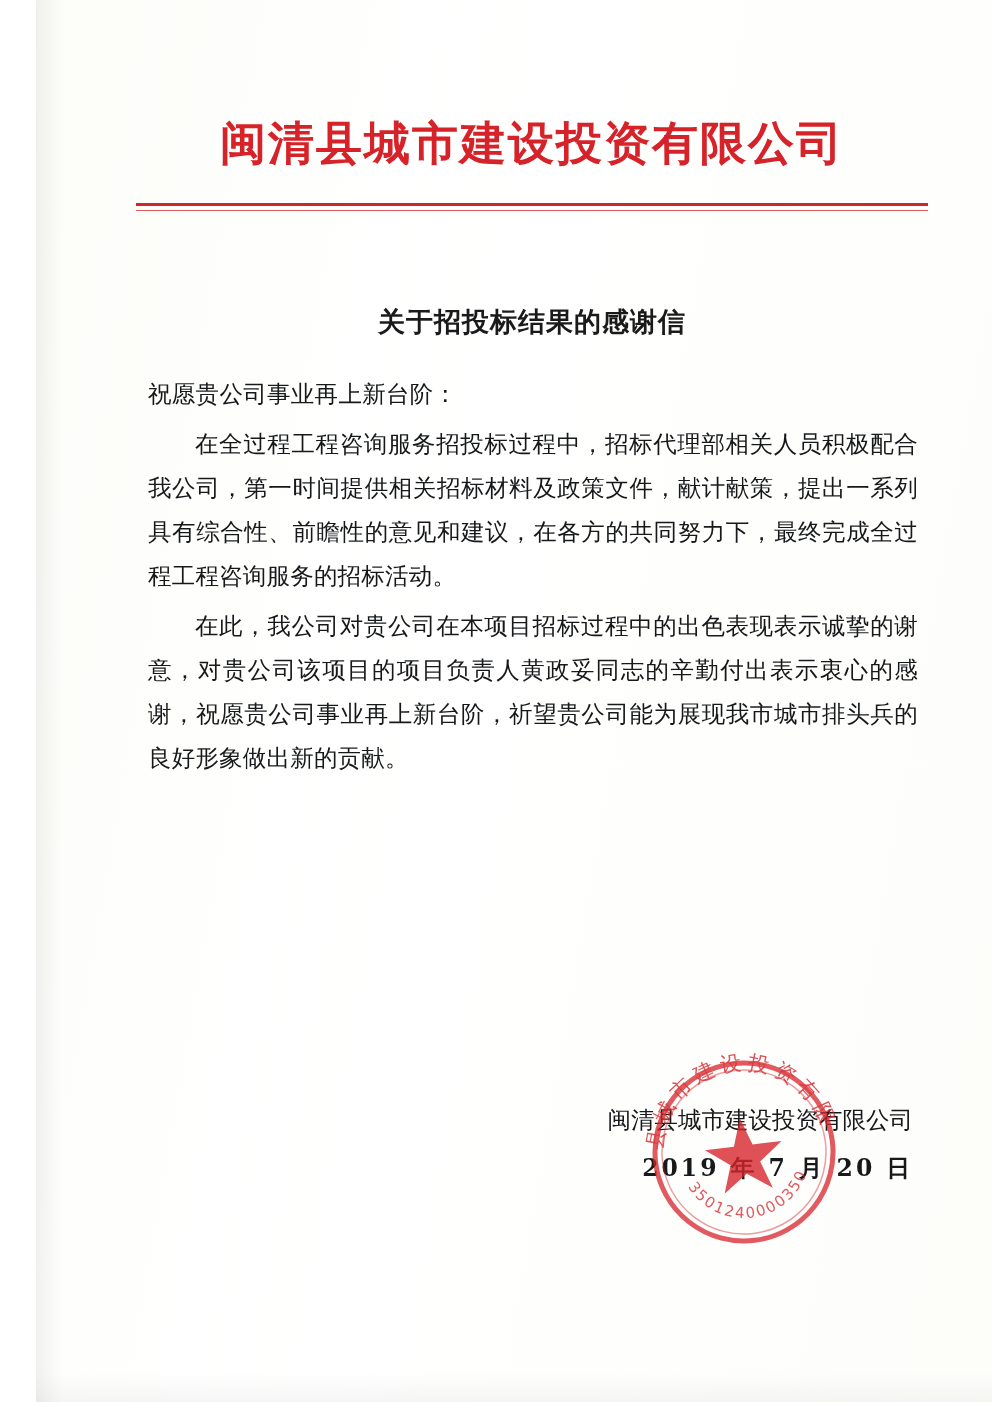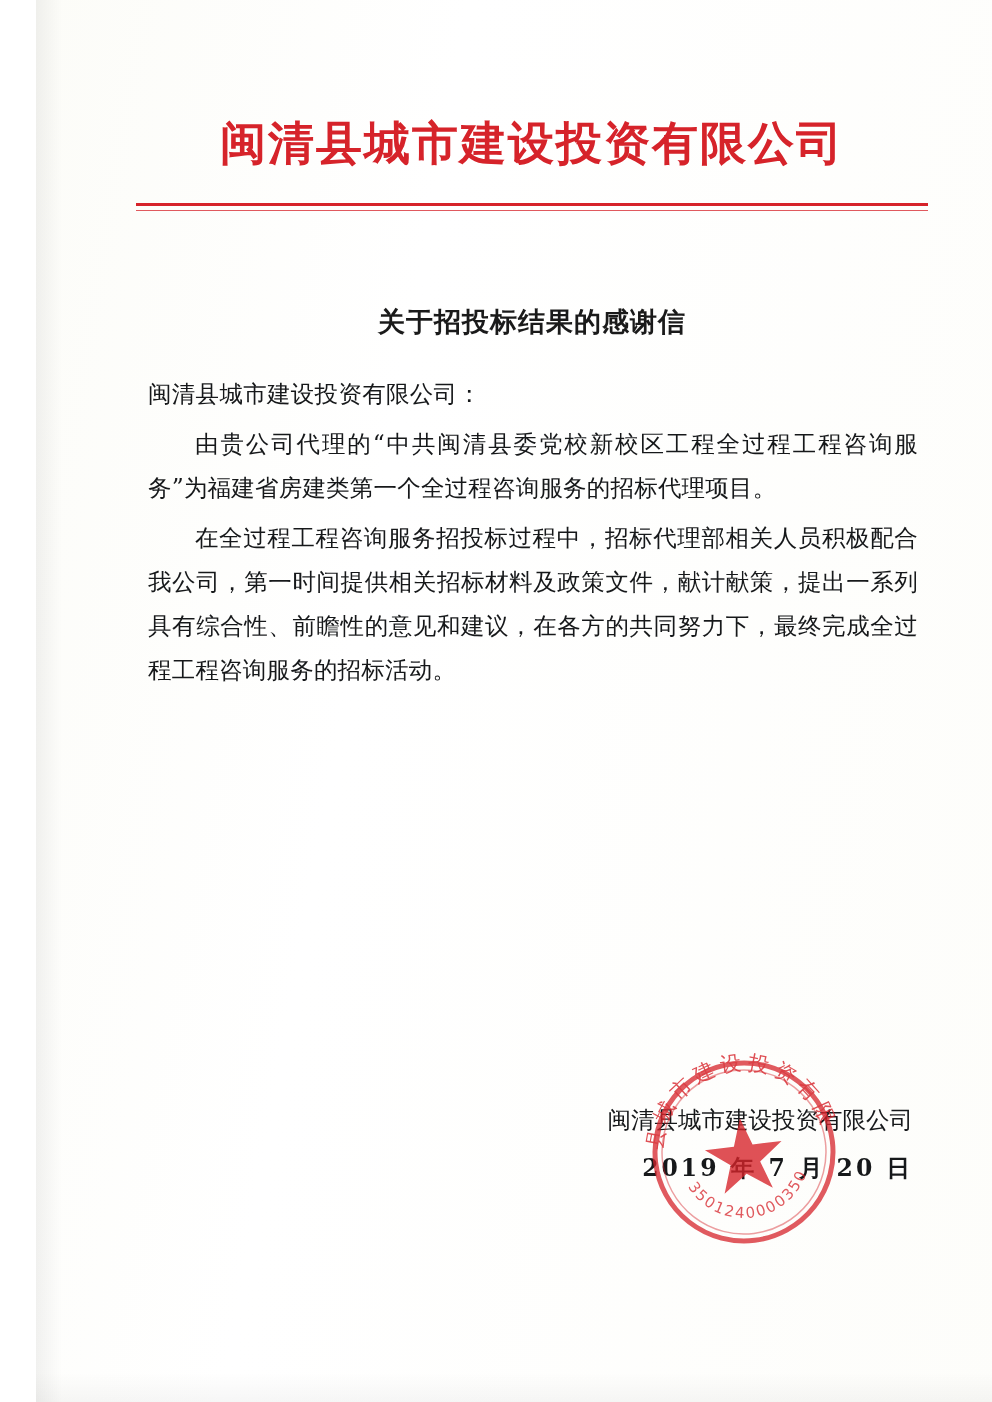--- a/index.html
+++ b/index.html
@@ -145,23 +145,23 @@
 
   <div class="letterhead">
     <div class="letterhead-title">闽清县城市建设投资有限公司</div>
   </div>
   <div class="letterhead-rule"></div>
   <div class="letterhead-rule thin"></div>
 
   <div class="doc-title">关于招投标结果的感谢信</div>
 
   <div class="body-block">
-    <p class="salutation">闽清县城市建设投资有限公司：</p>
-    <p class="para">由贵公司代理的“中共闽清县委党校新校区工程全过程工程咨询服务”为福建省房建类第一个全过程咨询服务的招标代理项目。</p>
+    <p class="salutation">祝愿贵公司事业再上新台阶：</p>
     <p class="para">在全过程工程咨询服务招投标过程中，招标代理部相关人员积极配合我公司，第一时间提供相关招标材料及政策文件，献计献策，提出一系列具有综合性、前瞻性的意见和建议，在各方的共同努力下，最终完成全过程工程咨询服务的招标活动。</p>
+    <p class="para">在此，我公司对贵公司在本项目招标过程中的出色表现表示诚挚的谢意，对贵公司该项目的项目负责人黄政妥同志的辛勤付出表示衷心的感谢，祝愿贵公司事业再上新台阶，祈望贵公司能为展现我市城市排头兵的良好形象做出新的贡献。</p>
   </div>
 
   <div class="signature">
     <div>闽清县城市建设投资有限公司</div>
     <div class="sig-date">2019 年 7 月 20 日</div>
   </div>
 
   <div class="seal">
     <svg width="212" height="212" viewBox="0 0 212 212" aria-hidden="true">
       <defs>

